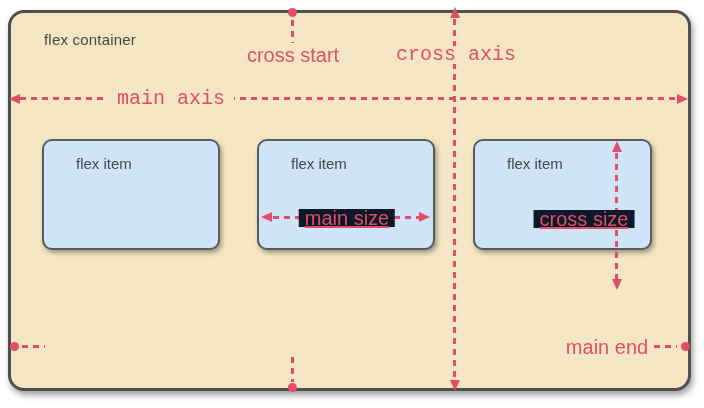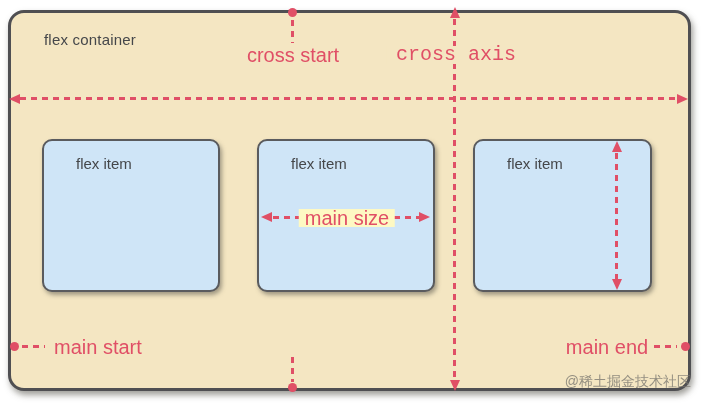--- a/index.html
+++ b/index.html
@@ -21,21 +21,21 @@
     box-shadow:2px 4px 6px rgba(80,78,70,0.55);
   }
   .container-label {
     position:absolute; left:44px; top:31px;
     font-size:15px; color:#45474a; letter-spacing:0.2px;
     white-space:nowrap;
   }
 
   
   .flex-item {
-    position:absolute; top:139px; height:153px;
+    position:absolute; top:139px; height:111px;
     background:#cfe5f7;
     border:2px solid #5a5b5e;
     border-radius:10px;
     box-shadow:2px 3px 4px rgba(80,78,70,0.5);
   }
   .item-1 { left:42px;  width:178px; }
   .item-2 { left:257px; width:178px; }
   .item-3 { left:473px; width:179px; }
   .item-label {
     position:absolute; left:32px; top:14px;
@@ -55,21 +55,21 @@
   .arrow.down  { border-left:5px solid transparent; border-right:5px solid transparent; border-top:11px solid #e04f66; }
 
   .dot { position:absolute; width:9px; height:9px; border-radius:50%; background:#e04f66; }
 
   .plabel {
     position:absolute; font-size:20px; color:#e04f66;
     white-space:nowrap; line-height:18px;
   }
   .centered { transform:translateX(-50%); }
   .mask-cream { background:#f4e6c2; padding:0 9px;font-family:Liberation Mono, monospace; }
-  .mask-blue  { background:#fef9c3; padding:0 6px; }
+  .mask-blue  { background:#0f172a; padding:0 6px;text-decoration:underline; }
 
   .watermark {
     position:absolute; right:13px; top:373px;
     font-size:14px; color:rgba(120,118,110,0.78);
     white-space:nowrap;
   }
 </style>
 </head>
 <body>
 
@@ -109,21 +109,21 @@
   </div>
 
   <div class="arrow left" style="left:261px; top:212px;"></div>
   <div class="hdash" style="left:273px; top:216px; width:146px;"></div>
   <div class="arrow right" style="left:419px; top:212px;"></div>
 
   <div class="arrow up" style="left:612px; top:141px;"></div>
   <div class="vdash" style="left:615px; top:153px; height:127px;"></div>
   <div class="arrow down" style="left:612px; top:279px;"></div>
 
+  <div class="plabel centered mask-cream" style="left:171px; top:90px;">main axis</div>
   <div class="plabel centered mask-cream" style="left:456px; top:46px;">cross axis</div>
   <div class="plabel centered" style="left:293px; top:46px;">cross start</div>
-  <div class="plabel" style="left:54px; top:338px;">main start</div>
   <div class="plabel centered" style="left:607px; top:338px;">main end</div>
   <div class="plabel centered mask-blue" style="left:347px; top:209px;">main size</div>
+  <div class="plabel centered mask-blue" style="left:584px; top:210px;">cross size</div>
 
-  <div class="watermark">@稀土掘金技术社区</div>
 
 </div>
 
 </body></html>

